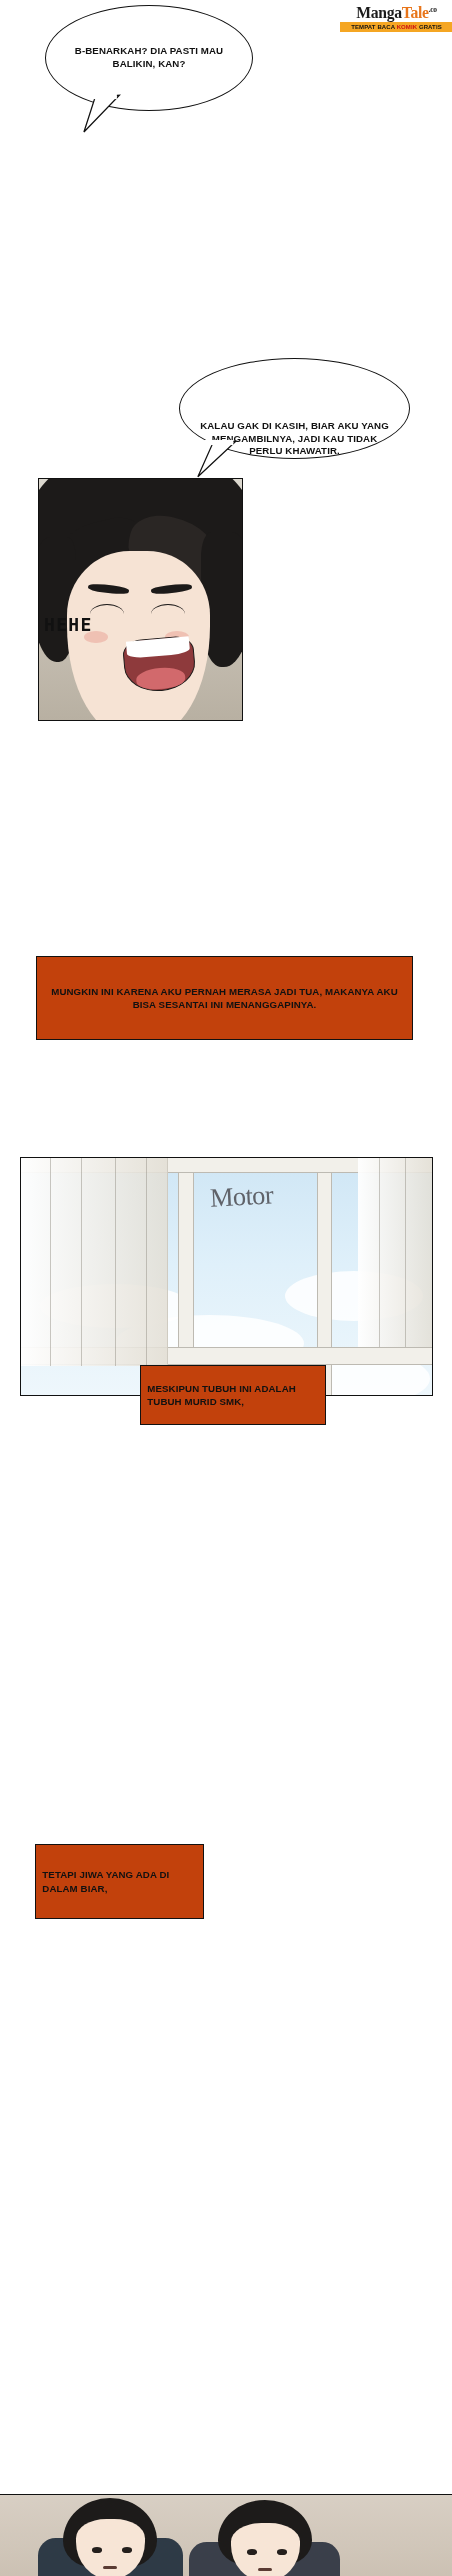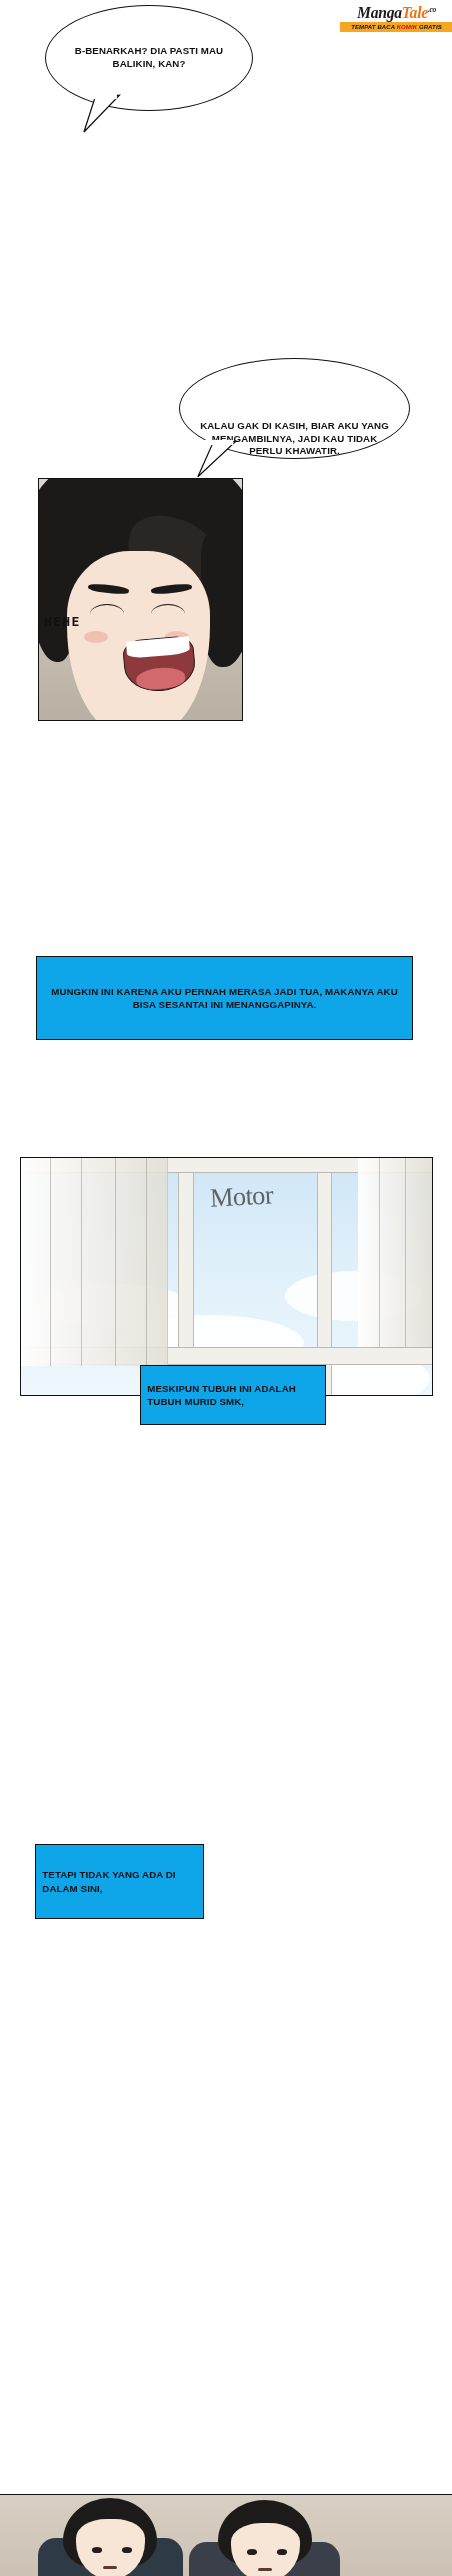--- a/index.html
+++ b/index.html
@@ -16,21 +16,20 @@
   }
 
   
   .watermark {
     position: absolute;
     top: 0px;
     right: 0px;
     width: 113px;
     text-align: center;
     z-index: 50;
-    font-style: italic;
   }
   .wm-logo {
     font-family: "Liberation Serif", serif;
     font-size: 15.7px;
     font-weight: bold;
     letter-spacing: -0.3px;
     color: #1b1b1b;
     line-height: 17.6px;
     padding-top: 1.3px;
   }
@@ -69,21 +68,21 @@
     line-height: 12.6px;
     color: #111;
     letter-spacing: 0.1px;
     padding: 0 17px;
   }
 
   
   .caption-box {
     position: absolute;
     border: 1.3px solid #111;
-    background: #0ea5e9;
+    background: #c2410c;
     box-sizing: border-box;
     display: flex;
     align-items: center;
     justify-content: flex-start;
     text-align: center;
   }
   .caption-box .ctext {
     font-size: 9.7px;
     font-weight: bold;
     line-height: 13.2px;
@@ -197,21 +196,21 @@
     width: 12%; height: 5%;
     background: rgba(230,150,140,0.45);
     border-radius: 50%;
   }
   .blush.l { left: 22%; top: 63%; }
   .blush.r { left: 62%; top: 63%; }
   .sfx-hehe {
     position: absolute;
     left: 5px; top: 56%;
     font-family: "DejaVu Sans Mono", monospace;
-    font-size: 13px;
+    font-size: 18px;
     font-weight: bold;
     color: #111;
     letter-spacing: 1.3px;
   }
 
   
   #panel-window {
     background: linear-gradient(180deg, #cfe6f5 0%, #dff0fa 45%, #eef7fc 100%);
   }
   .sky-cloud {
@@ -371,21 +370,21 @@
   </div>
 
   <div class="sfx-motor">Motor</div>
 </div>
 
 <div class="caption-box left" id="caption-2" style="left:140px; top:1365px; width:186px; height:60px;">
   <div class="ctext">MESKIPUN TUBUH INI ADALAH TUBUH MURID SMK,</div>
 </div>
 
 <div class="caption-box left" id="caption-3" style="left:35px; top:1844px; width:169px; height:75px;">
-  <div class="ctext">TETAPI TIDAK YANG ADA DI DALAM SINI,</div>
+  <div class="ctext">TETAPI JIWA YANG ADA DI DALAM BIAR,</div>
 </div>
 
 <div class="panel" id="panel-bottom" style="left:0px; top:2494px; width:453px; height:88px; border-left:none; border-right:none; border-bottom:none;">
 
   <div class="bc-person" style="left:38px; width:145px; height:88px;">
     <div class="bc-body" style="left:0px; width:145px; height:44px;"></div>
     <div class="bc-hair" style="left:25px; top:3.8px; width:94px; height:69px;"></div>
     <div class="bc-face" style="left:38px; top:25px; width:69px; height:60px;"></div>
     <div class="bc-eye" style="left:54px; top:53px;"></div>
     <div class="bc-eye" style="left:84px; top:53px;"></div>

